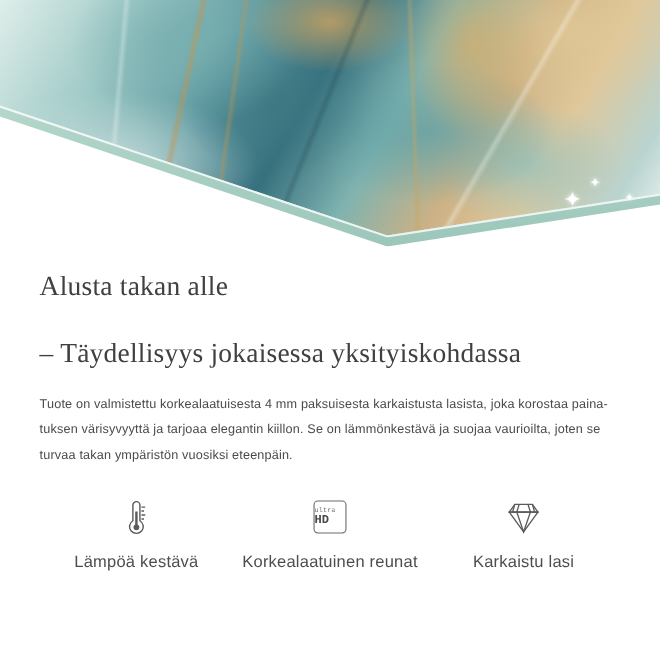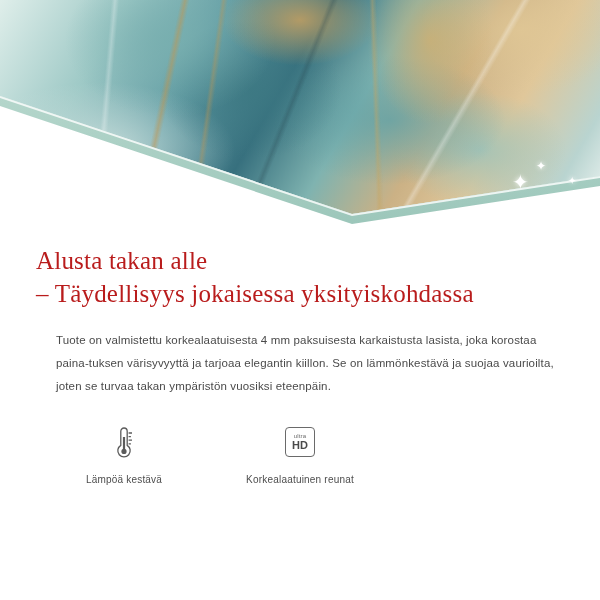--- a/index.html
+++ b/index.html
@@ -82,34 +82,33 @@
   .sparkle.s1 { left: 512px; top: 172px; font-size: 20px; }
   .sparkle.s2 { left: 536px; top: 160px; font-size: 12px; }
   .sparkle.s3 { left: 568px; top: 176px; font-size: 10px; }
 
   
   .content { padding: 0 36px; }
   .headline {
     font-family: "Liberation Serif", serif;
     font-size: 25px;
     line-height: 1.33;
-    color: #b91c1c;
+    color: #404040;
     font-weight: 400;
     margin-top: 16px;
     letter-spacing: 0.2px;
   }
-  .headline .l2 { display: block; }
+  .headline .l2 { display: block; margin-top: 28px; }
   .body-copy {
     margin-top: 18px;
     font-size: 11.5px;
     line-height: 2.0;
     color: #4a4a4a;
     letter-spacing: 0.15px;
     max-width: 538px;
-    margin-left: 20px;
   }
 
   
   .features {
     margin-top: 22px;
     display: grid;
     grid-template-columns: repeat(3, 1fr);
     row-gap: 14px;
   }
   .feature {
@@ -120,34 +119,35 @@
   }
   .feature-icon {
     height: 44px;
     display: flex;
     align-items: center;
     justify-content: center;
     color: #5b5b5b;
   }
   .feature-label {
     margin-top: 10px;
-    font-size: 10px;
+    font-size: 15px;
     color: #4d4d4d;
     text-align: left;
     letter-spacing: 0.2px;
   }
   .hd-badge {
     width: 30px; height: 30px;
     border: 1.3px solid #6a6a6a;
     border-radius: 4px;
     display: flex;
     flex-direction: column;
-    align-items: center;
+    align-items: flex-start;
     justify-content: center;
     line-height: 1;
+    font-family: Liberation Mono, monospace;
   }
   .hd-badge .hd-top { font-size: 6px; color: #6a6a6a; letter-spacing: 0.2px; }
   .hd-badge .hd-bot { font-size: 11px; font-weight: bold; color: #4a4a4a; margin-top: 1px; }
   .footer-bar { position: absolute; left: 0; bottom: 0; width: 600px; height: 2px; background: #ffffff; }
 </style>
 </head>
 <body>
 
 <div class="page">
 
@@ -188,20 +188,30 @@
         <div class="feature-icon">
           <div class="hd-badge">
             <span class="hd-top">ultra</span>
             <span class="hd-bot">HD</span>
           </div>
         </div>
         <div class="feature-label">Korkealaatuinen reunat</div>
       </div>
 
 
+      <div class="feature">
+        <div class="feature-icon">
+          <svg width="40" height="38" viewBox="0 0 40 38" fill="none" stroke="#5b5b5b" stroke-width="1.2">
+            <path d="M7 14.5h26L20 32.5 7 14.5z"></path>
+            <path d="M12 7.5h16l5 7H7l5-7z"></path>
+            <path d="M7 14.5h26M12 7.5l-2 7M28 7.5l2 7M16 7.5l-2.2 7L20 32.5l6.2-18L24 7.5"></path>
+          </svg>
+        </div>
+        <div class="feature-label">Karkaistu lasi</div>
+      </div>
 
 
 
     </div>
   </div>
 
   <div class="footer-bar"></div>
 </div>
 
 </body></html>

